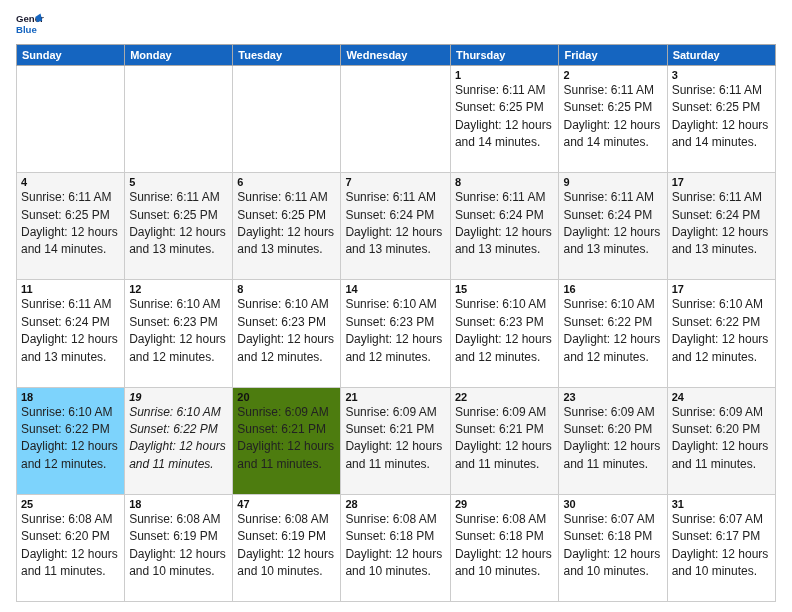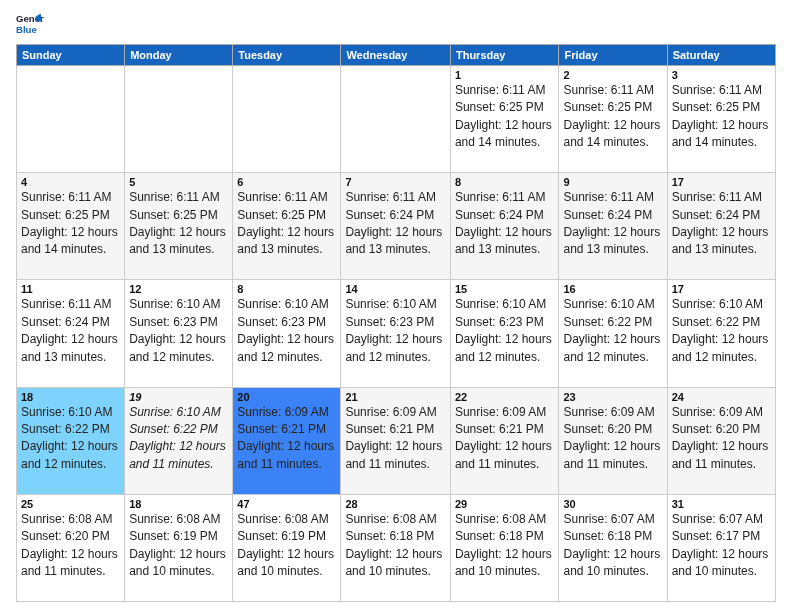--- a/index.html
+++ b/index.html
@@ -255,21 +255,21 @@
 Daylight: 12 hours
 and 12 minutes.</div>
           </td>
           <td style="background: rgb(245, 245, 245); font-style: italic;">
             <div class="day-number">19</div>
             <div class="day-info" style="white-space: pre-line;">Sunrise: 6:10 AM
 Sunset: 6:22 PM
 Daylight: 12 hours
 and 11 minutes.</div>
           </td>
-          <td style="background: #3b82f6;">
+          <td style="background: #4d7c0f;">
             <div class="day-number">20</div>
             <div class="day-info" style="white-space: pre-line;">Sunrise: 6:09 AM
 Sunset: 6:21 PM
 Daylight: 12 hours
 and 11 minutes.</div>
           </td>
           <td style="background: rgb(245, 245, 245); margin-left: 40px;">
             <div class="day-number">21</div>
             <div class="day-info" style="white-space: pre-line;">Sunrise: 6:09 AM
 Sunset: 6:21 PM

